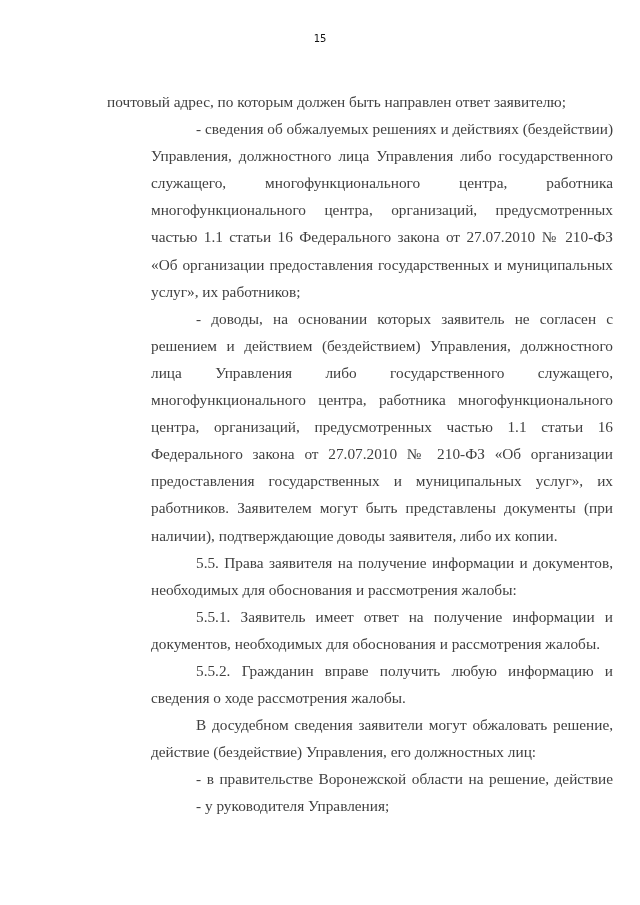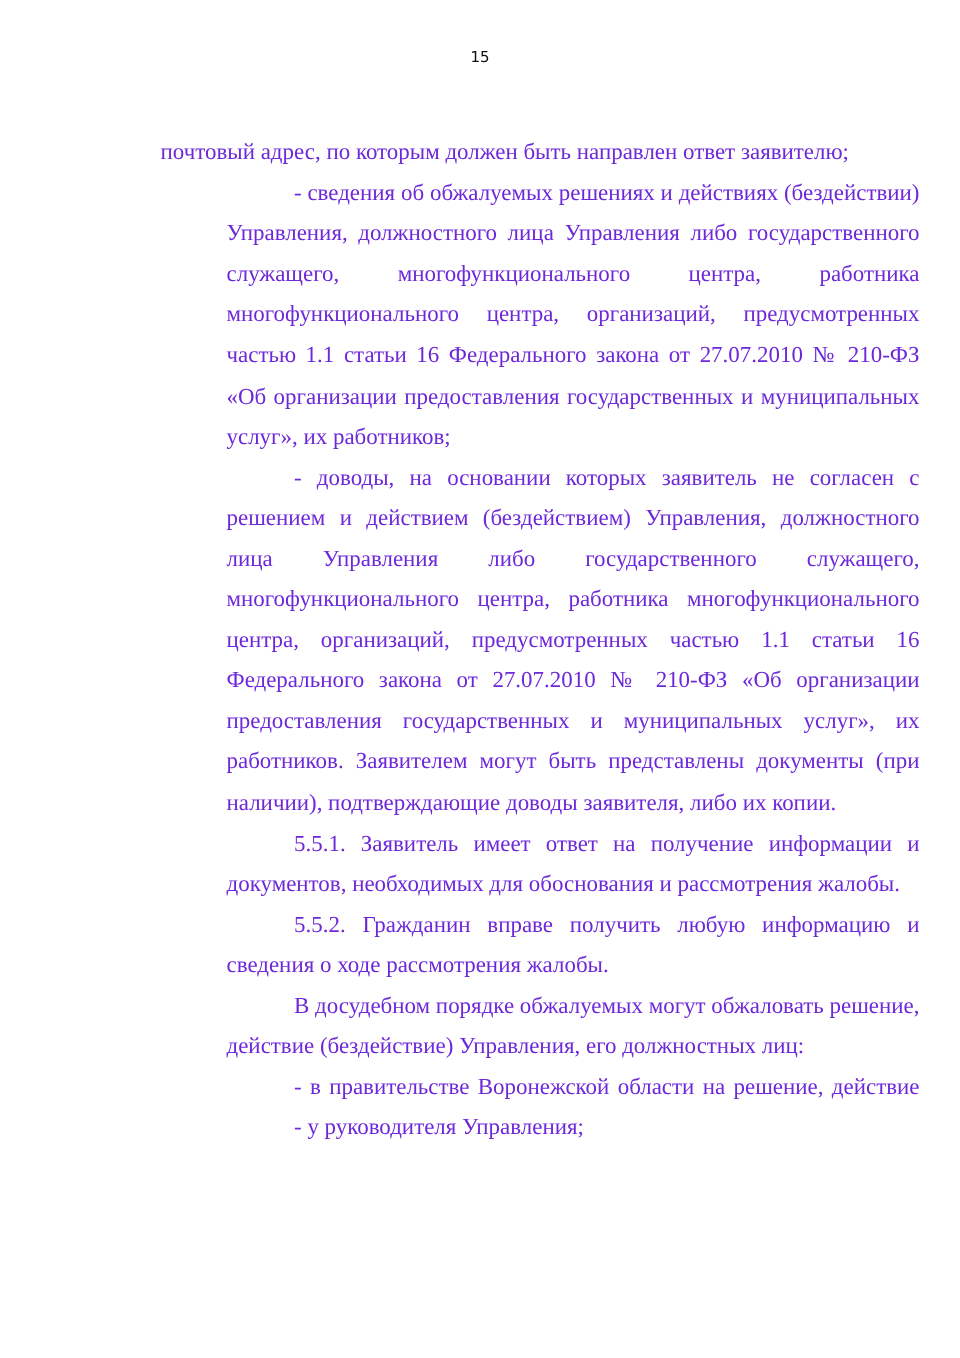--- a/index.html
+++ b/index.html
@@ -4,33 +4,34 @@
 <style>
   html, body { margin: 0; padding: 0; background: #ffffff; }
   body { width: 640px; height: 905px; position: relative; overflow: hidden; }
   .page-number {
     position: absolute; top: 33px; left: 0; width: 640px; text-align: center;
     font-family: "DejaVu Sans", sans-serif; font-size: 10px; color: #111;
   }
   .content {
     position: absolute; top: 88px; left: 107px; width: 506px;
     font-family: "Liberation Serif", serif; font-size: 15.3px; line-height: 27.1px;
-    color: #6d28d9; text-align: justify;
+    color: #404040; text-align: justify;
   }
   .content p { margin: 0; }
   .content p.indent { text-indent: 45px; margin-left: 44px; }
   .content p.spread { text-align-last: justify; }
 </style>
 </head>
 <body>
 
 <div class="page-number">15</div>
 
 <div class="content">
   <p>почтовый адрес, по которым должен быть направлен ответ заявителю;</p>
   <p class="indent">- сведения об обжалуемых решениях и действиях (бездействии) Управления, должностного лица Управления либо государственного служащего, многофункционального центра, работника многофункционального центра, организаций, предусмотренных частью 1.1 статьи 16 Федерального закона от 27.07.2010 № 210-ФЗ «Об организации предоставления государственных и муниципальных услуг», их работников;</p>
   <p class="indent">- доводы, на основании которых заявитель не согласен с решением и действием (бездействием) Управления, должностного лица Управления либо государственного служащего, многофункционального центра, работника многофункционального центра, организаций, предусмотренных частью 1.1 статьи 16 Федерального закона от 27.07.2010 № 210-ФЗ «Об организации предоставления государственных и муниципальных услуг», их работников. Заявителем могут быть представлены документы (при наличии), подтверждающие доводы заявителя, либо их копии.</p>
+  <p class="indent">5.5. Права заявителя на получение информации и документов, необходимых для обоснования и рассмотрения жалобы:</p>
   <p class="indent">5.5.1. Заявитель имеет ответ на получение информации и документов, необходимых для обоснования и рассмотрения жалобы.</p>
   <p class="indent">5.5.2. Гражданин вправе получить любую информацию и сведения о ходе рассмотрения жалобы.</p>
-  <p class="indent">В досудебном порядке обжалуемых могут обжаловать решение, действие (бездействие) Управления, его должностных лиц:</p>
+  <p class="indent">В досудебном сведения заявители могут обжаловать решение, действие (бездействие) Управления, его должностных лиц:</p>
   <p class="indent spread">- в правительстве Воронежской области на решение, действие</p>
   <p class="indent">- у руководителя Управления;</p>
 </div>
 
 </body></html>

